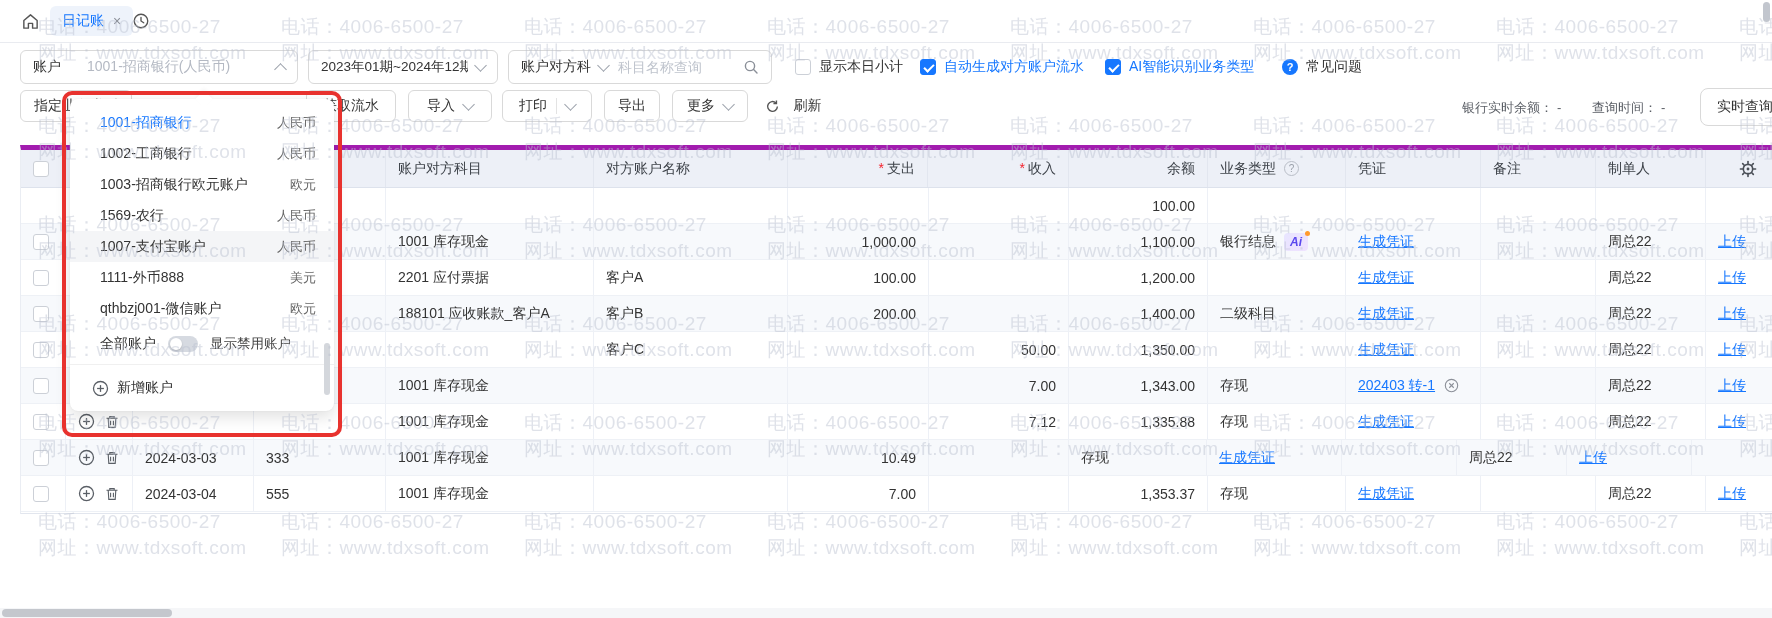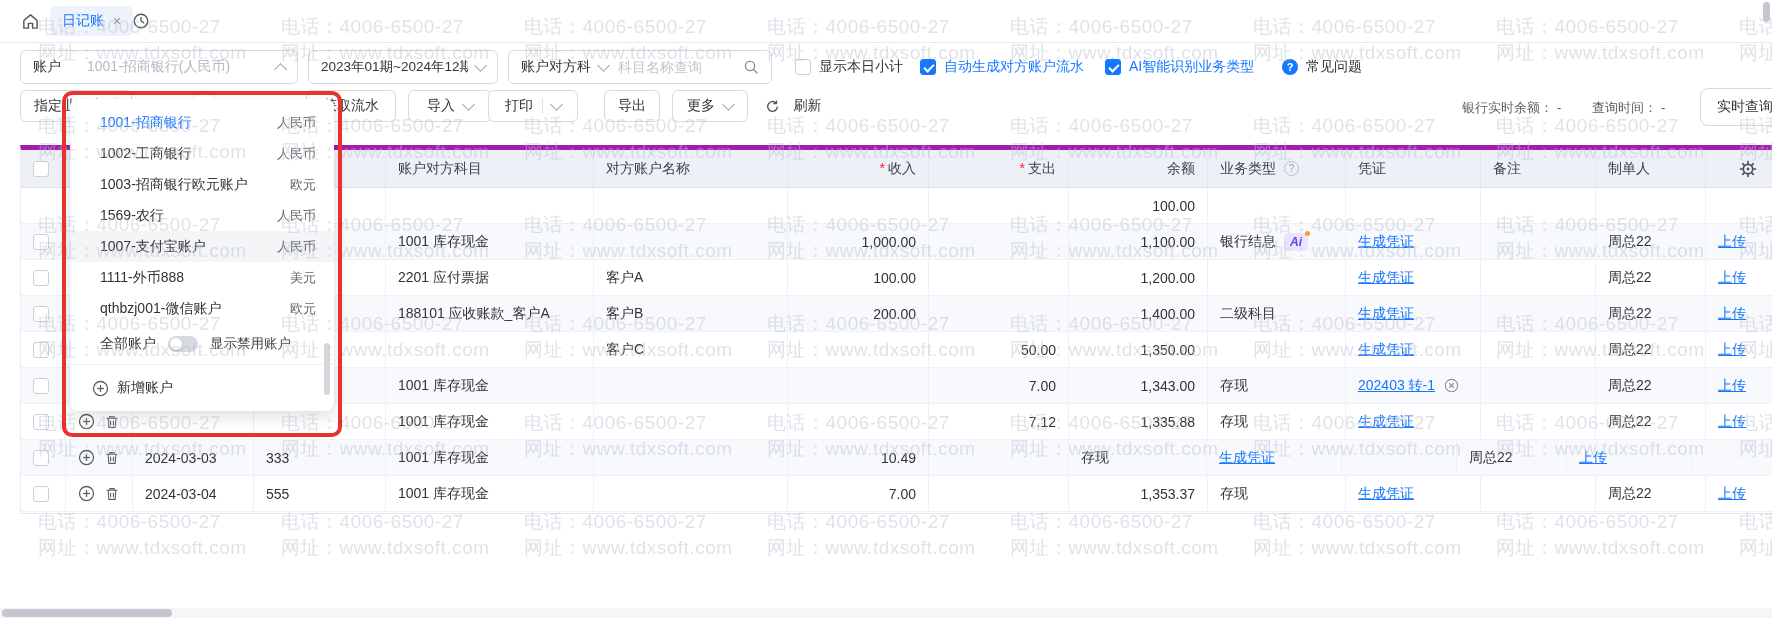--- a/index.html
+++ b/index.html
@@ -154,21 +154,21 @@
 <div class="btn" style="left:20px;width:112px">
   <span>指定业务类型</span>
 </div>
 <div class="btn" style="left:306px;width:90px">
   <span>获取流水</span>
 </div>
 <div class="btn" style="left:408px;width:84px">
   <span>导入</span>
   <span class="chev"></span>
 </div>
-<div class="btn" style="left:488px;width:90px">
+<div class="btn" style="left:502px;width:90px">
   <span>打印</span>
   <span class="div"></span>
   <span class="chev"></span>
 </div>
 <div class="btn" style="left:604px;width:56px">
   <span>导出</span>
 </div>
 <div class="btn" style="left:672px;width:76px">
   <span>更多</span>
   <span class="chev"></span>
@@ -218,25 +218,25 @@
       </div>
       <div class="tcell" style="width: 67px;"></div>
       <div class="tcell" style="width: 121px;"></div>
       <div class="tcell" style="width: 132px;"></div>
       <div class="tcell" style="width: 208px;">
         <span>账户对方科目</span>
       </div>
       <div class="tcell" style="width: 194px;">
         <span>对方账户名称</span>
       </div>
+      <div class="tcell r" style="width: 140px;">
+        <span class="req">支出</span>
+      </div>
       <div class="tcell r" style="width: 141px;">
         <span class="req">收入</span>
-      </div>
-      <div class="tcell r" style="width: 140px;">
-        <span class="req">支出</span>
       </div>
       <div class="tcell r" style="width: 139px;">
         <span>余额</span>
       </div>
       <div class="tcell" style="width: 138px;">
         <span>业务类型</span>
         <span class="icircle">?</span>
       </div>
       <div class="tcell" style="width: 135px;">
         <span>凭证</span>

